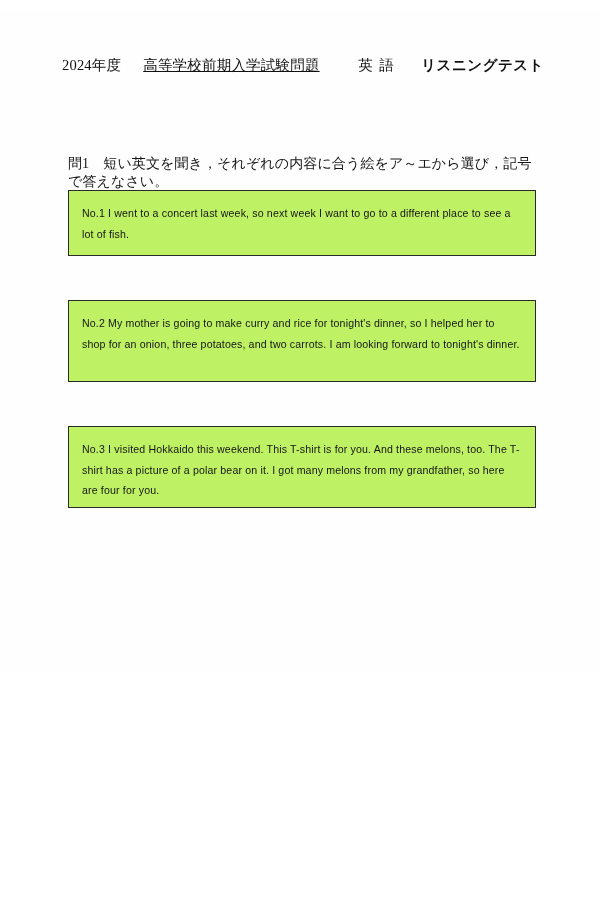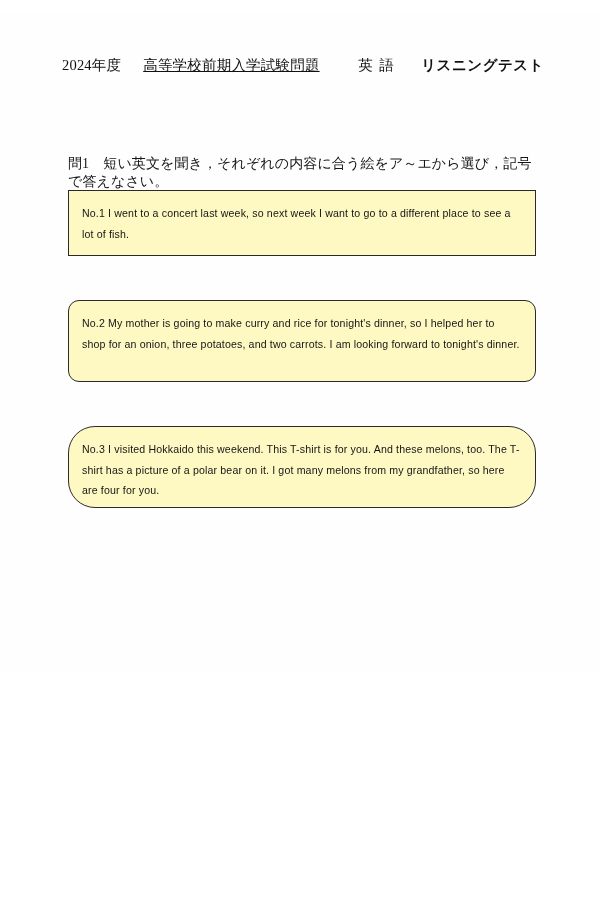--- a/index.html
+++ b/index.html
@@ -67,35 +67,35 @@
     letter-spacing: 0.1px;
   }
 
   
   .qbox {
     position: absolute;
     left: 68px;
     width: 468px;
     border: 1px solid #2a2a2a;
     box-sizing: border-box;
-    background: #fef9c3;
+    background: #bef264;
   }
   .qbox-inner {
     padding: 12px 14px 12px 13px;
     font-size: 10.6px;
     line-height: 1.95;
     color: #151515;
     letter-spacing: 0.15px;
   }
   .qlabel {
     white-space: nowrap;
   }
   .q1 { top: 178px; height: 66px; }
-  .q2 { top: 288px; height: 82px; border-radius: 11px; }
-  .q3 { top: 414px; height: 82px; border-radius: 27px; }
+  .q2 { top: 288px; height: 82px; }
+  .q3 { top: 414px; height: 82px; }
   .q4 { top: 532px; height: 86px; }
 
   .qtext {
     display: inline;
   }
 </style>
 </head>
 <body>
 
 <div class="page">

